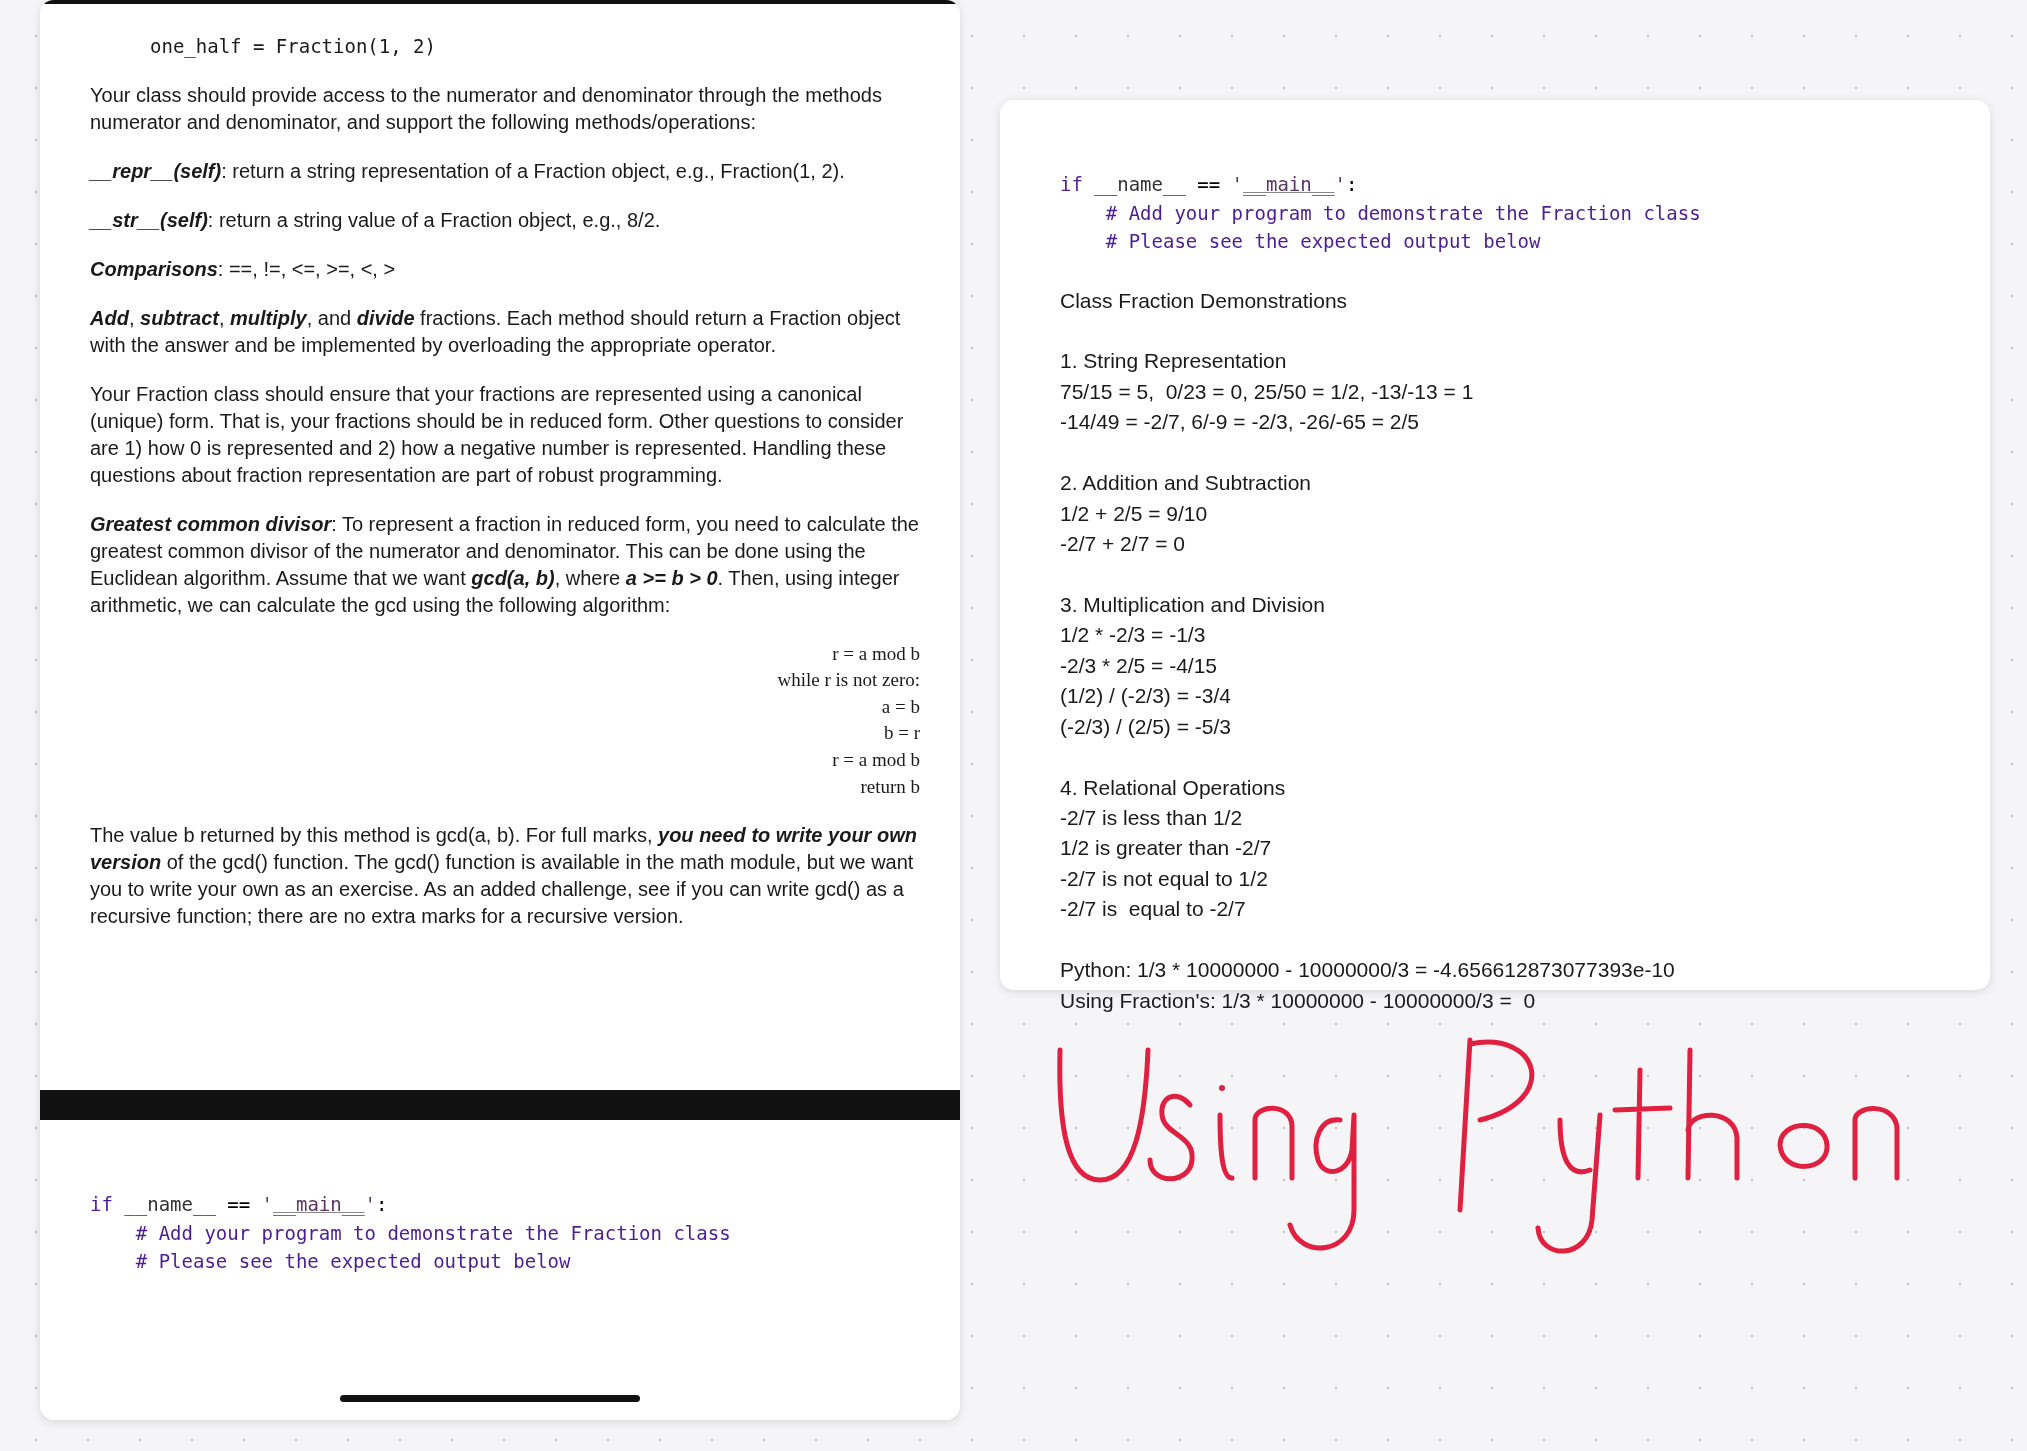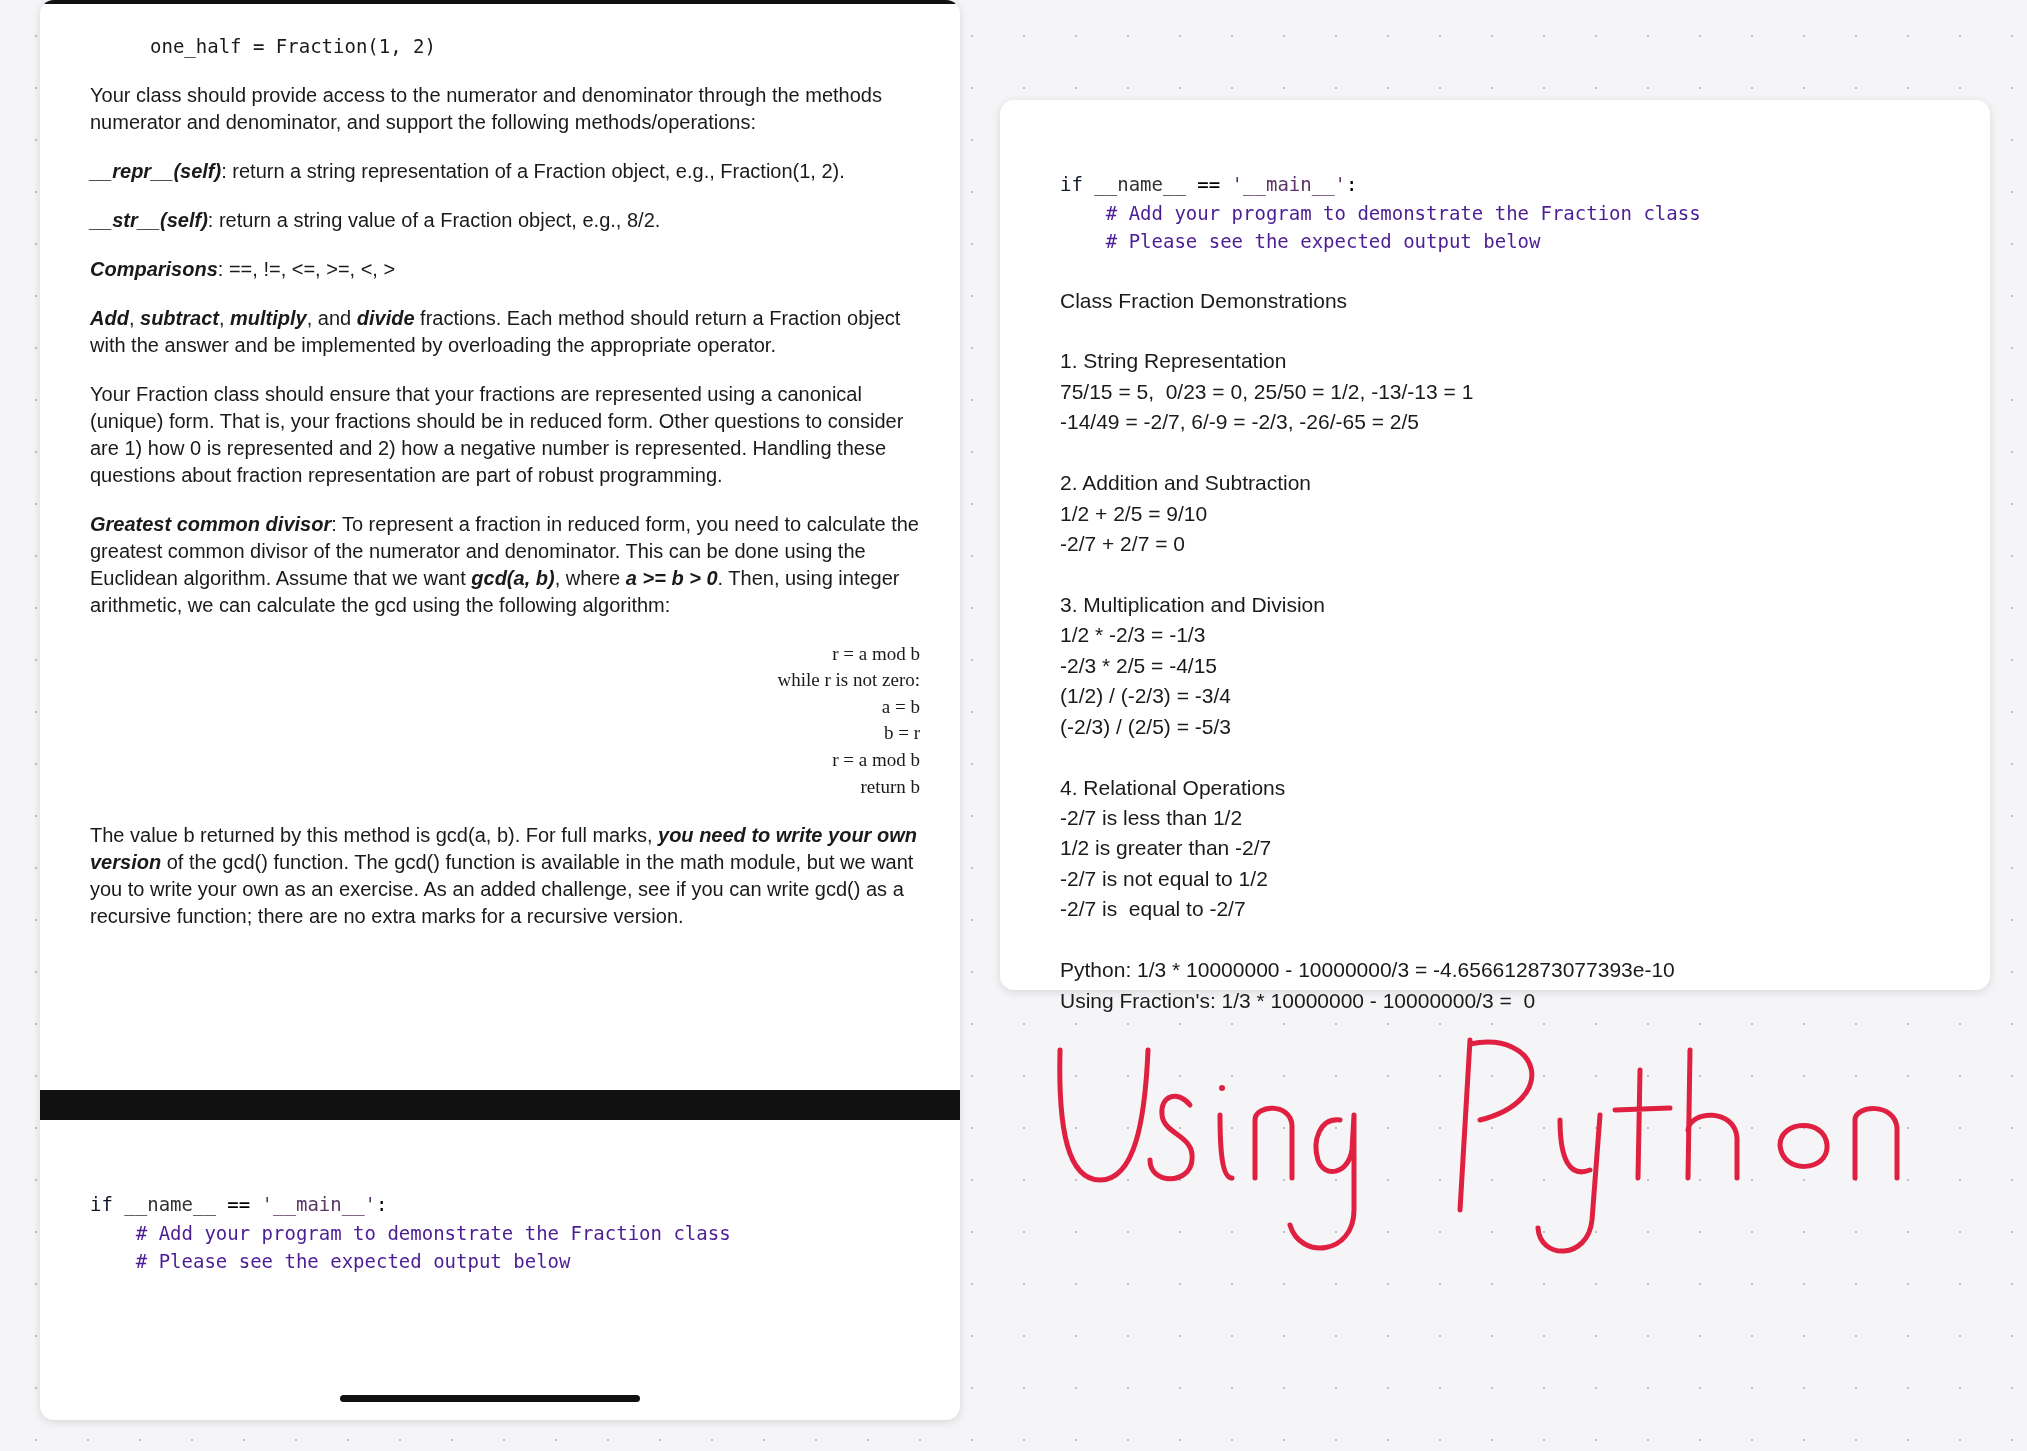--- a/index.html
+++ b/index.html
@@ -81,24 +81,24 @@
   }
   .below-break {
     padding: 70px 40px 0 50px;
   }
   .snippet {
     font-family: ui-monospace, Menlo, Consolas, monospace;
     font-size: 19px;
     line-height: 1.5;
     white-space: pre;
   }
-  .kw { color: #0f172a; text-align: right; }
+  .kw { color: #4c1d95; text-align: right; }
   .name-dunder { color: #333; }
   .str { color: #5c3566; }
-  .main-ul { text-decoration-color: #888; }
+  .main-ul { text-decoration: underline; text-decoration-color: #888; }
   .comment { color: #4c1d95; }
   .right-output {
     font-family: Liberation Sans, sans-serif;
     font-size: 21px;
     line-height: 1.45;
     white-space: pre;
     color: #1a1a1a;
     margin-top: 30px;
   }
   .watermark {

